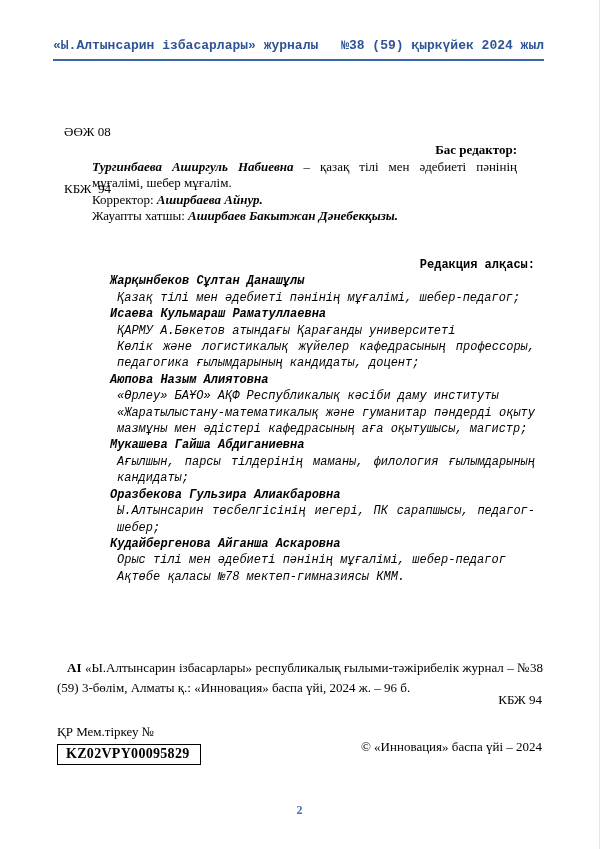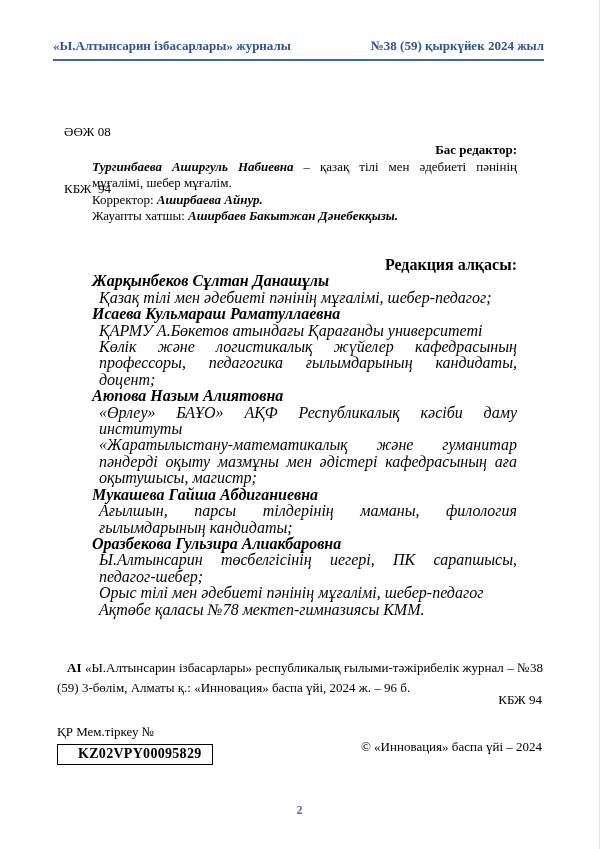--- a/index.html
+++ b/index.html
@@ -5,21 +5,21 @@
   html,body { margin:0; padding:0; background:#ffffff; }
   .page {
     position:relative; width:600px; height:849px; background:#ffffff;
     font-family:"Liberation Serif","DejaVu Serif",serif; color:#000;
     overflow:hidden; border-right:1px solid #e6e6e6; box-sizing:border-box;
   }
   
   .header-row {
     position:absolute; top:38px; left:53px; right:55px;
     display:flex; justify-content:space-between;
-    font-weight:bold; font-size:13px; color:#2F5496;
+    font-weight:bold; font-size:13px; color:#2F5496;font-family:Liberation Mono, monospace;
   }
   .header-rule {
     position:absolute; top:59px; left:53px; right:55px;
     height:2px; background:#3a66ac;
   }
   
   .codes {
     position:absolute; top:84px; left:64px;
     font-size:13px; line-height:19px; white-space:pre;
   }
@@ -27,36 +27,36 @@
   .editors {
     position:absolute; top:142px; left:92px; width:425px;
     font-size:13px; line-height:16.6px;
   }
   .block-title { font-weight:bold;text-align:right; }
   .justify { text-align:justify; }
   .bi { font-weight:bold; font-style:italic; }
   p.para { margin:0; }
   
   .board {
-    position:absolute; top:257px; left:92px; width:425px;
-    font-size:16px; line-height:16.4px;
+    position:absolute; top:257px; left:110px; width:425px;
+    font-size:12px; line-height:16.4px;font-family:Liberation Mono, monospace;
   }
   .member-name { font-weight:bold; font-style:italic; }
   .member-desc { font-style:italic; text-align:justify;margin-left:7px; }
   
   .imprint {
     position:absolute; top:658px; left:57px; width:486px;
     font-size:13px; line-height:20px; text-align:justify; text-indent:10px;
   }
   .imprint .ai { font-weight:bold; }
   .kbj-bottom { position:absolute; top:692px; right:57px; font-size:13px; }
   .reg-label  { position:absolute; top:724px; left:57px; font-size:13px; }
   .reg-box {
     position:absolute; top:744px; left:57px;
-    border:1px solid #000; padding:1px 10px 2px 20px;
+    border:1px solid #000; padding:1px 10px 2px 8px;
     font-weight:bold; font-size:14px; letter-spacing:0.3px;
   }
   .copyright  { position:absolute; top:739px; right:57px; font-size:13px;margin-left:24px; }
   .page-num {
     position:absolute; top:803px; left:0; right:0; text-align:center;
     color:#4472C4; font-weight:bold; font-size:12px;
   }
 </style>
 </head>
 <body>
@@ -106,20 +106,21 @@
       <div class="member-desc">Ағылшын, парсы тілдерінің маманы, филология ғылымдарының кандидаты;</div>
     </div>
 
     <div>
       <div class="member-name">Оразбекова Гульзира Алиакбаровна</div>
       <div class="member-desc">Ы.Алтынсарин төсбелгісінің иегері, ПК сарапшысы, педагог-шебер;</div>
     </div>
 
 
     <div>
+      <div class="member-name">Кудайбергенова Айганша Аскаровна</div>
       <div class="member-desc">Орыс тілі мен әдебиеті пәнінің мұғалімі, шебер-педагог</div>
       <div class="member-desc">Ақтөбе қаласы №78 мектеп-гимназиясы КММ.</div>
     </div>
   </div>
 
   <p class="imprint para"><span class="ai">АІ</span> <span>«Ы.Алтынсарин ізбасарлары» республикалық ғылыми-тәжірибелік журнал – №38 (59) 3-бөлім, Алматы қ.: «Инновация» баспа үйі, 2024 ж. – 96 б.</span></p>
 
   <div class="kbj-bottom">КБЖ 94</div>
 
   <div class="reg-label">ҚР Мем.тіркеу №</div>

